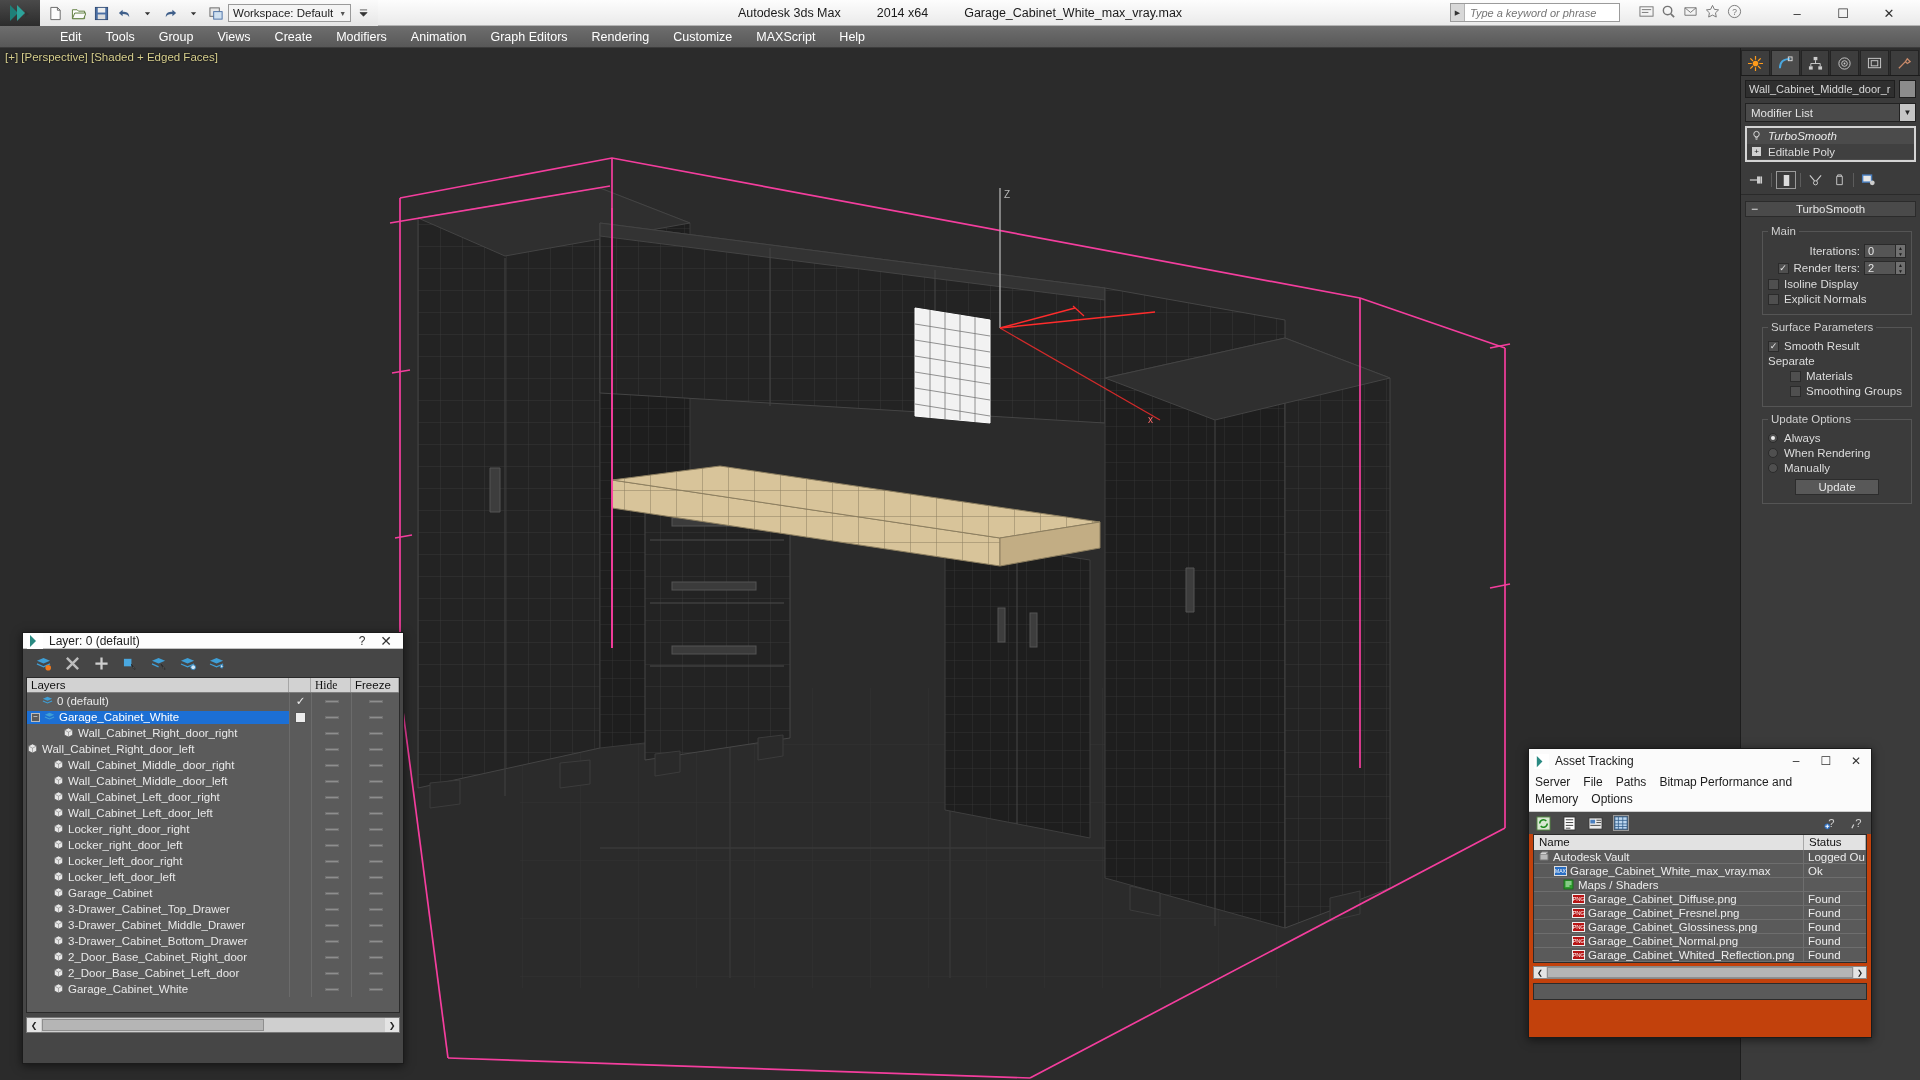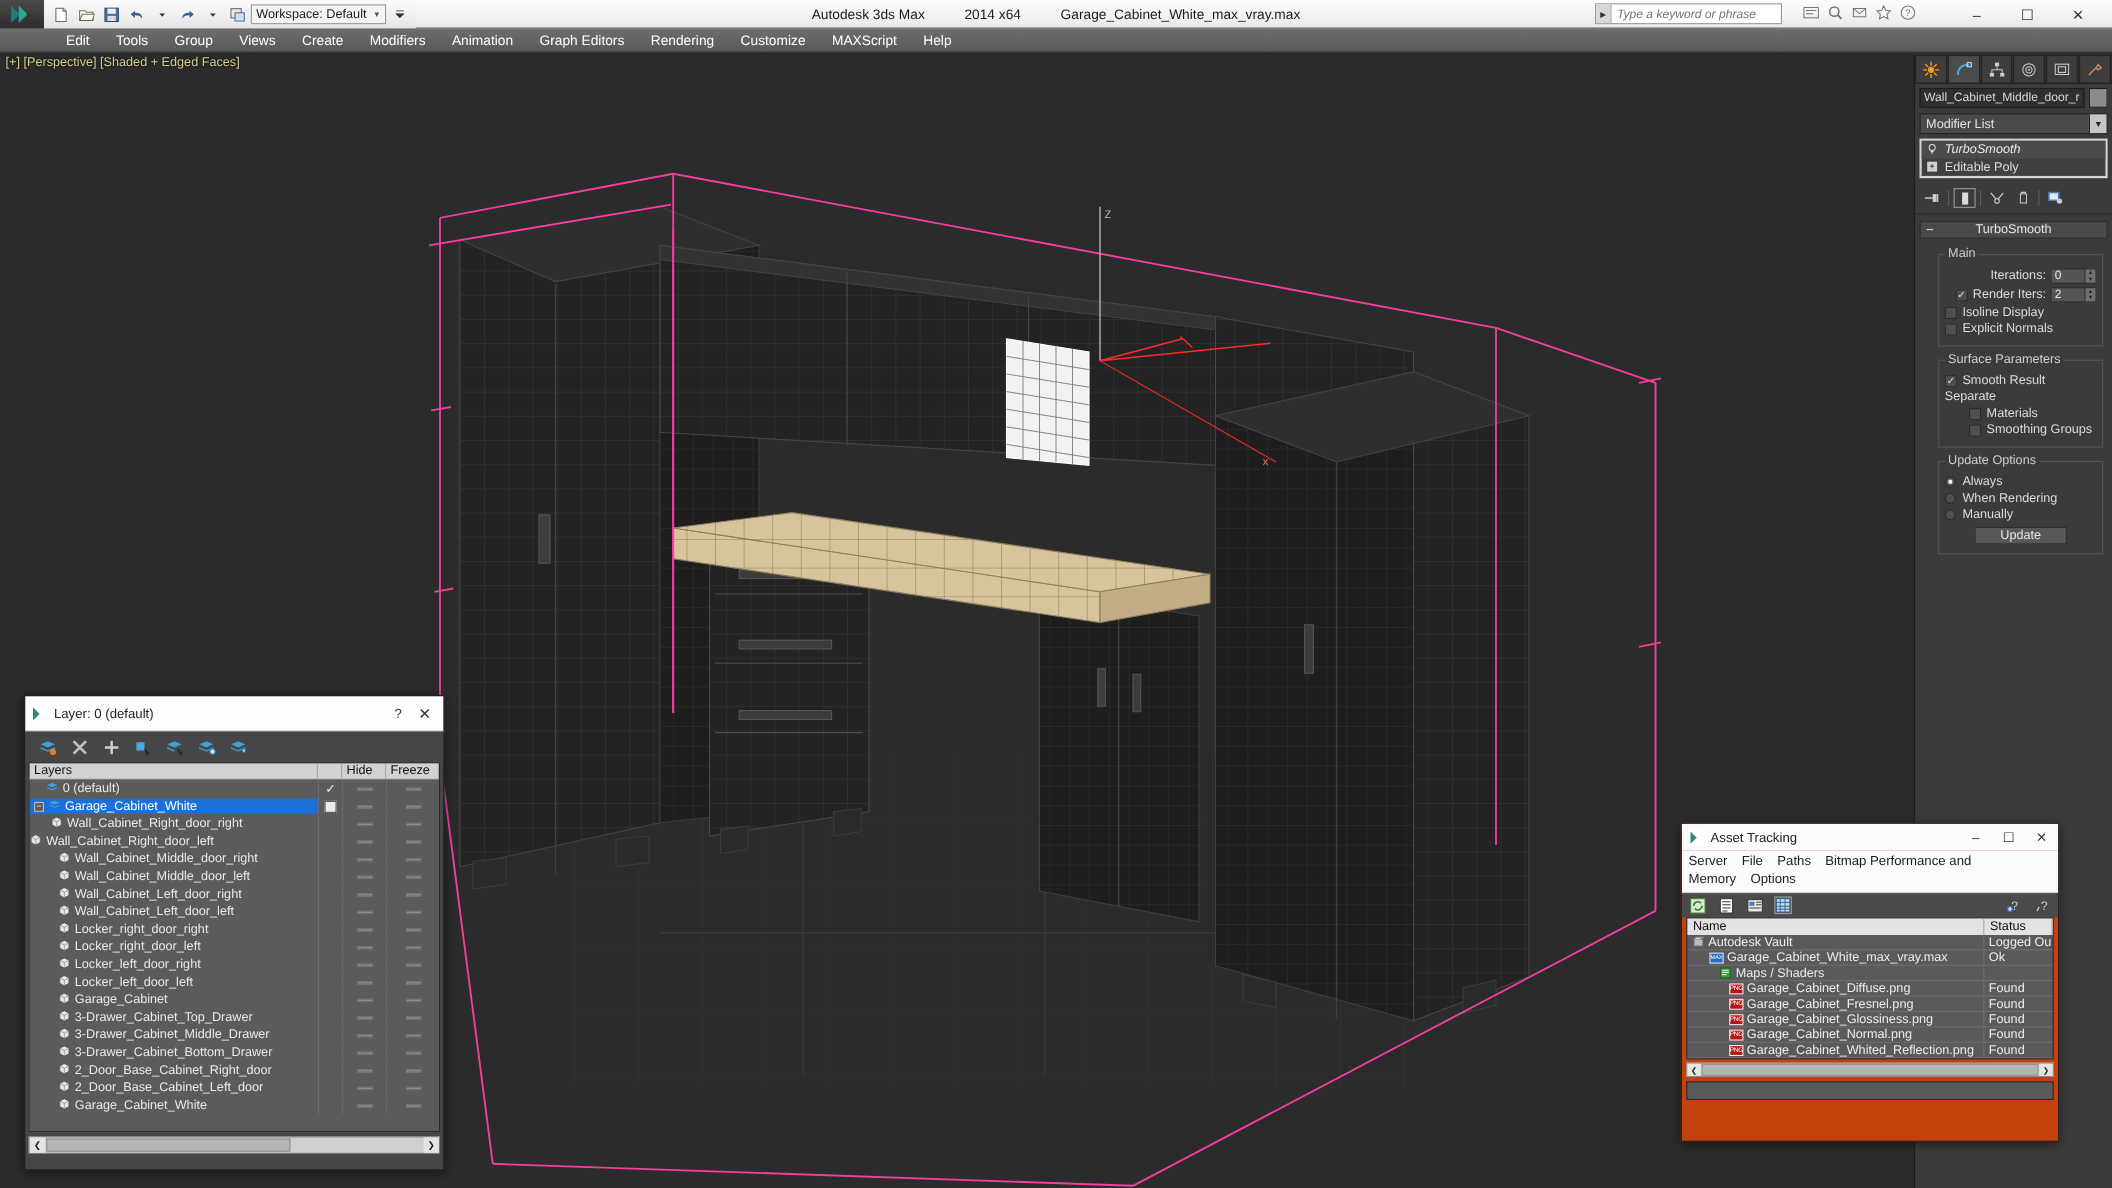--- a/index.html
+++ b/index.html
@@ -111,37 +111,37 @@
   .rdo .dot { width:4px; height:4px; border-radius:50%; background:#eee; }
   .btnwide { margin:5px auto 2px auto; width:84px; height:16px; background:#585858;
     border:1px solid #2c2c2c; color:#e6e6e6; font-size:11.5px; display:flex;
     align-items:center; justify-content:center; }
   .indent { padding-left:22px; }
 
   
   .dlg { position:absolute; background:#464646; border:1px solid #1b1b1b;
     box-shadow:0 2px 9px rgba(0,0,0,.55); }
   #layerDlg { left:22px; top:632px; width:382px; height:432px; }
-  .dlg-title { height:32px; background:#fdfdfd; display:flex; align-items:center;
+  .dlg-title { height:16px; background:#fdfdfd; display:flex; align-items:center;
     padding:0 4px; border-bottom:1px solid #c2c2c2; }
   .dlg-title .tt { flex:1; font-size:12px; color:#222; margin-left:6px; }
   .dlg-title .qm { width:22px; text-align:center; color:#333; font-size:12px; }
   .dlg-title .xx { width:26px; text-align:center; color:#333; font-size:14px; }
   .ldlg-tools { height:28px; background:#464646; display:flex; align-items:center;
     gap:12px; padding:0 12px; }
   .ldlg-tools .ic { width:17px; height:17px; display:flex; align-items:center; justify-content:center; }
   .ltable { margin:0 3px; background:#5a5a5a; border:1px solid #2a2a2a; height:336px;
     display:flex; flex-direction:column; }
   .lt-head { display:flex; height:15px; background:#d2d2d2; border-bottom:1px solid #7d7d7d;
     font-size:11.5px; color:#111; }
   .lt-head .c { border-right:1px solid #a6a6a6; padding-left:4px; line-height:15px;
     overflow:hidden; }
   .lt-head .c-name { flex:1; }
   .lt-head .c-sel { width:22px; }
-  .lt-head .c-hide { width:40px; }
+  .lt-head .c-hide { width:40px;font-family:Liberation Serif, serif; }
   .lt-head .c-freeze { width:48px; }
   .lt-rows { flex:1; overflow:hidden; background:#5b5b5b; }
   .lt-row { display:flex; height:16px; align-items:center; font-size:11.5px; color:#e9e9e9; }
   .lt-row .nm { flex:1; display:flex; align-items:center; gap:4px; overflow:hidden;
     white-space:nowrap; }
   .lt-row.selected .nm { background:#1c6fd4; color:#fff; }
   .lt-row .cell { border-left:1px solid #6b6b6b; height:16px; display:flex; align-items:center;
     justify-content:center; }
   .lt-row .c-sel { width:22px; }
   .lt-row .c-hide { width:40px; }
@@ -732,21 +732,21 @@
             <span class="sqbox"></span>
           </span>
           <span class="cell c-hide">
             <span class="dashmark"></span>
           </span>
           <span class="cell c-freeze">
             <span class="dashmark"></span>
           </span>
         </div>
         <div class="lt-row">
-          <span class="nm" style="padding-left:19px">
+          <span class="nm" style="padding-left:36px">
             <span><svg width="11" height="11" viewBox="0 0 12 12">
                 <path d="M6 1l4.5 2.3v5.4L6 11 1.5 8.7V3.3z" fill="#e6e6e6" stroke="#555" stroke-width=".7"></path>
                 <path d="M1.5 3.3L6 5.6l4.5-2.3M6 5.6V11" fill="none" stroke="#777" stroke-width=".6"></path>
               </svg></span>
             <span>Wall_Cabinet_Right_door_right</span>
           </span>
           <span class="cell c-sel"></span>
           <span class="cell c-hide">
             <span class="dashmark"></span>
           </span>

